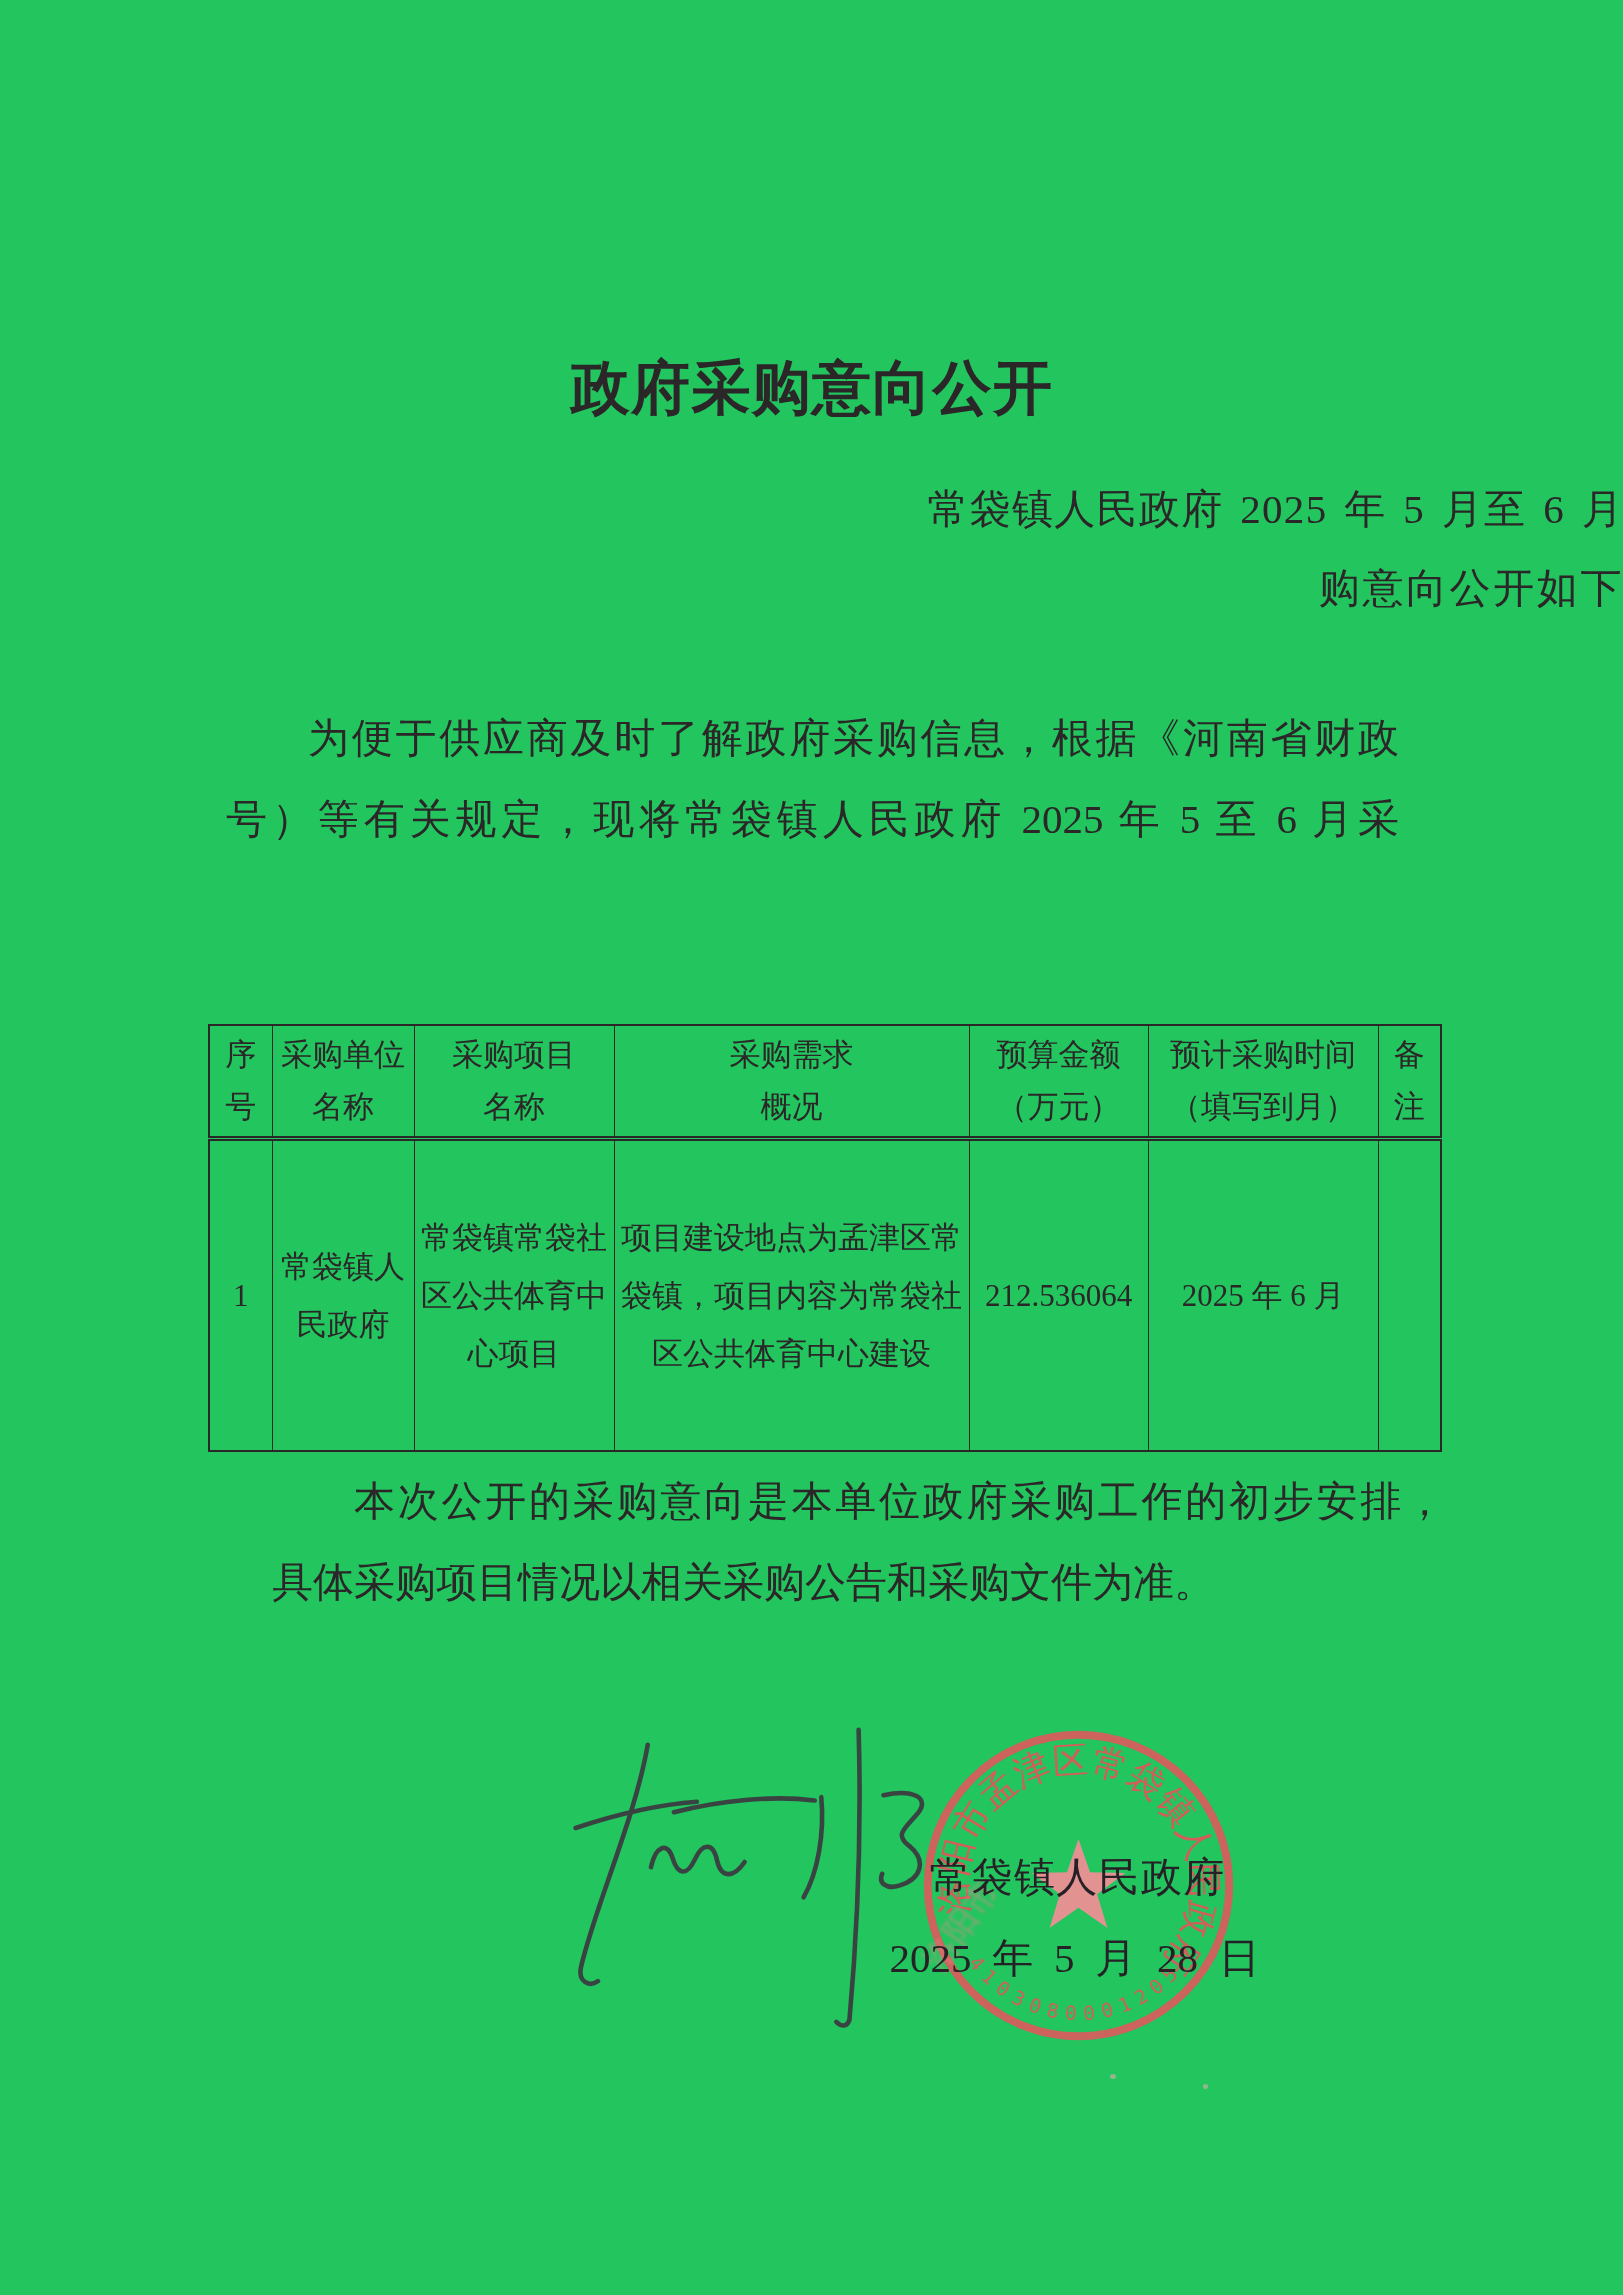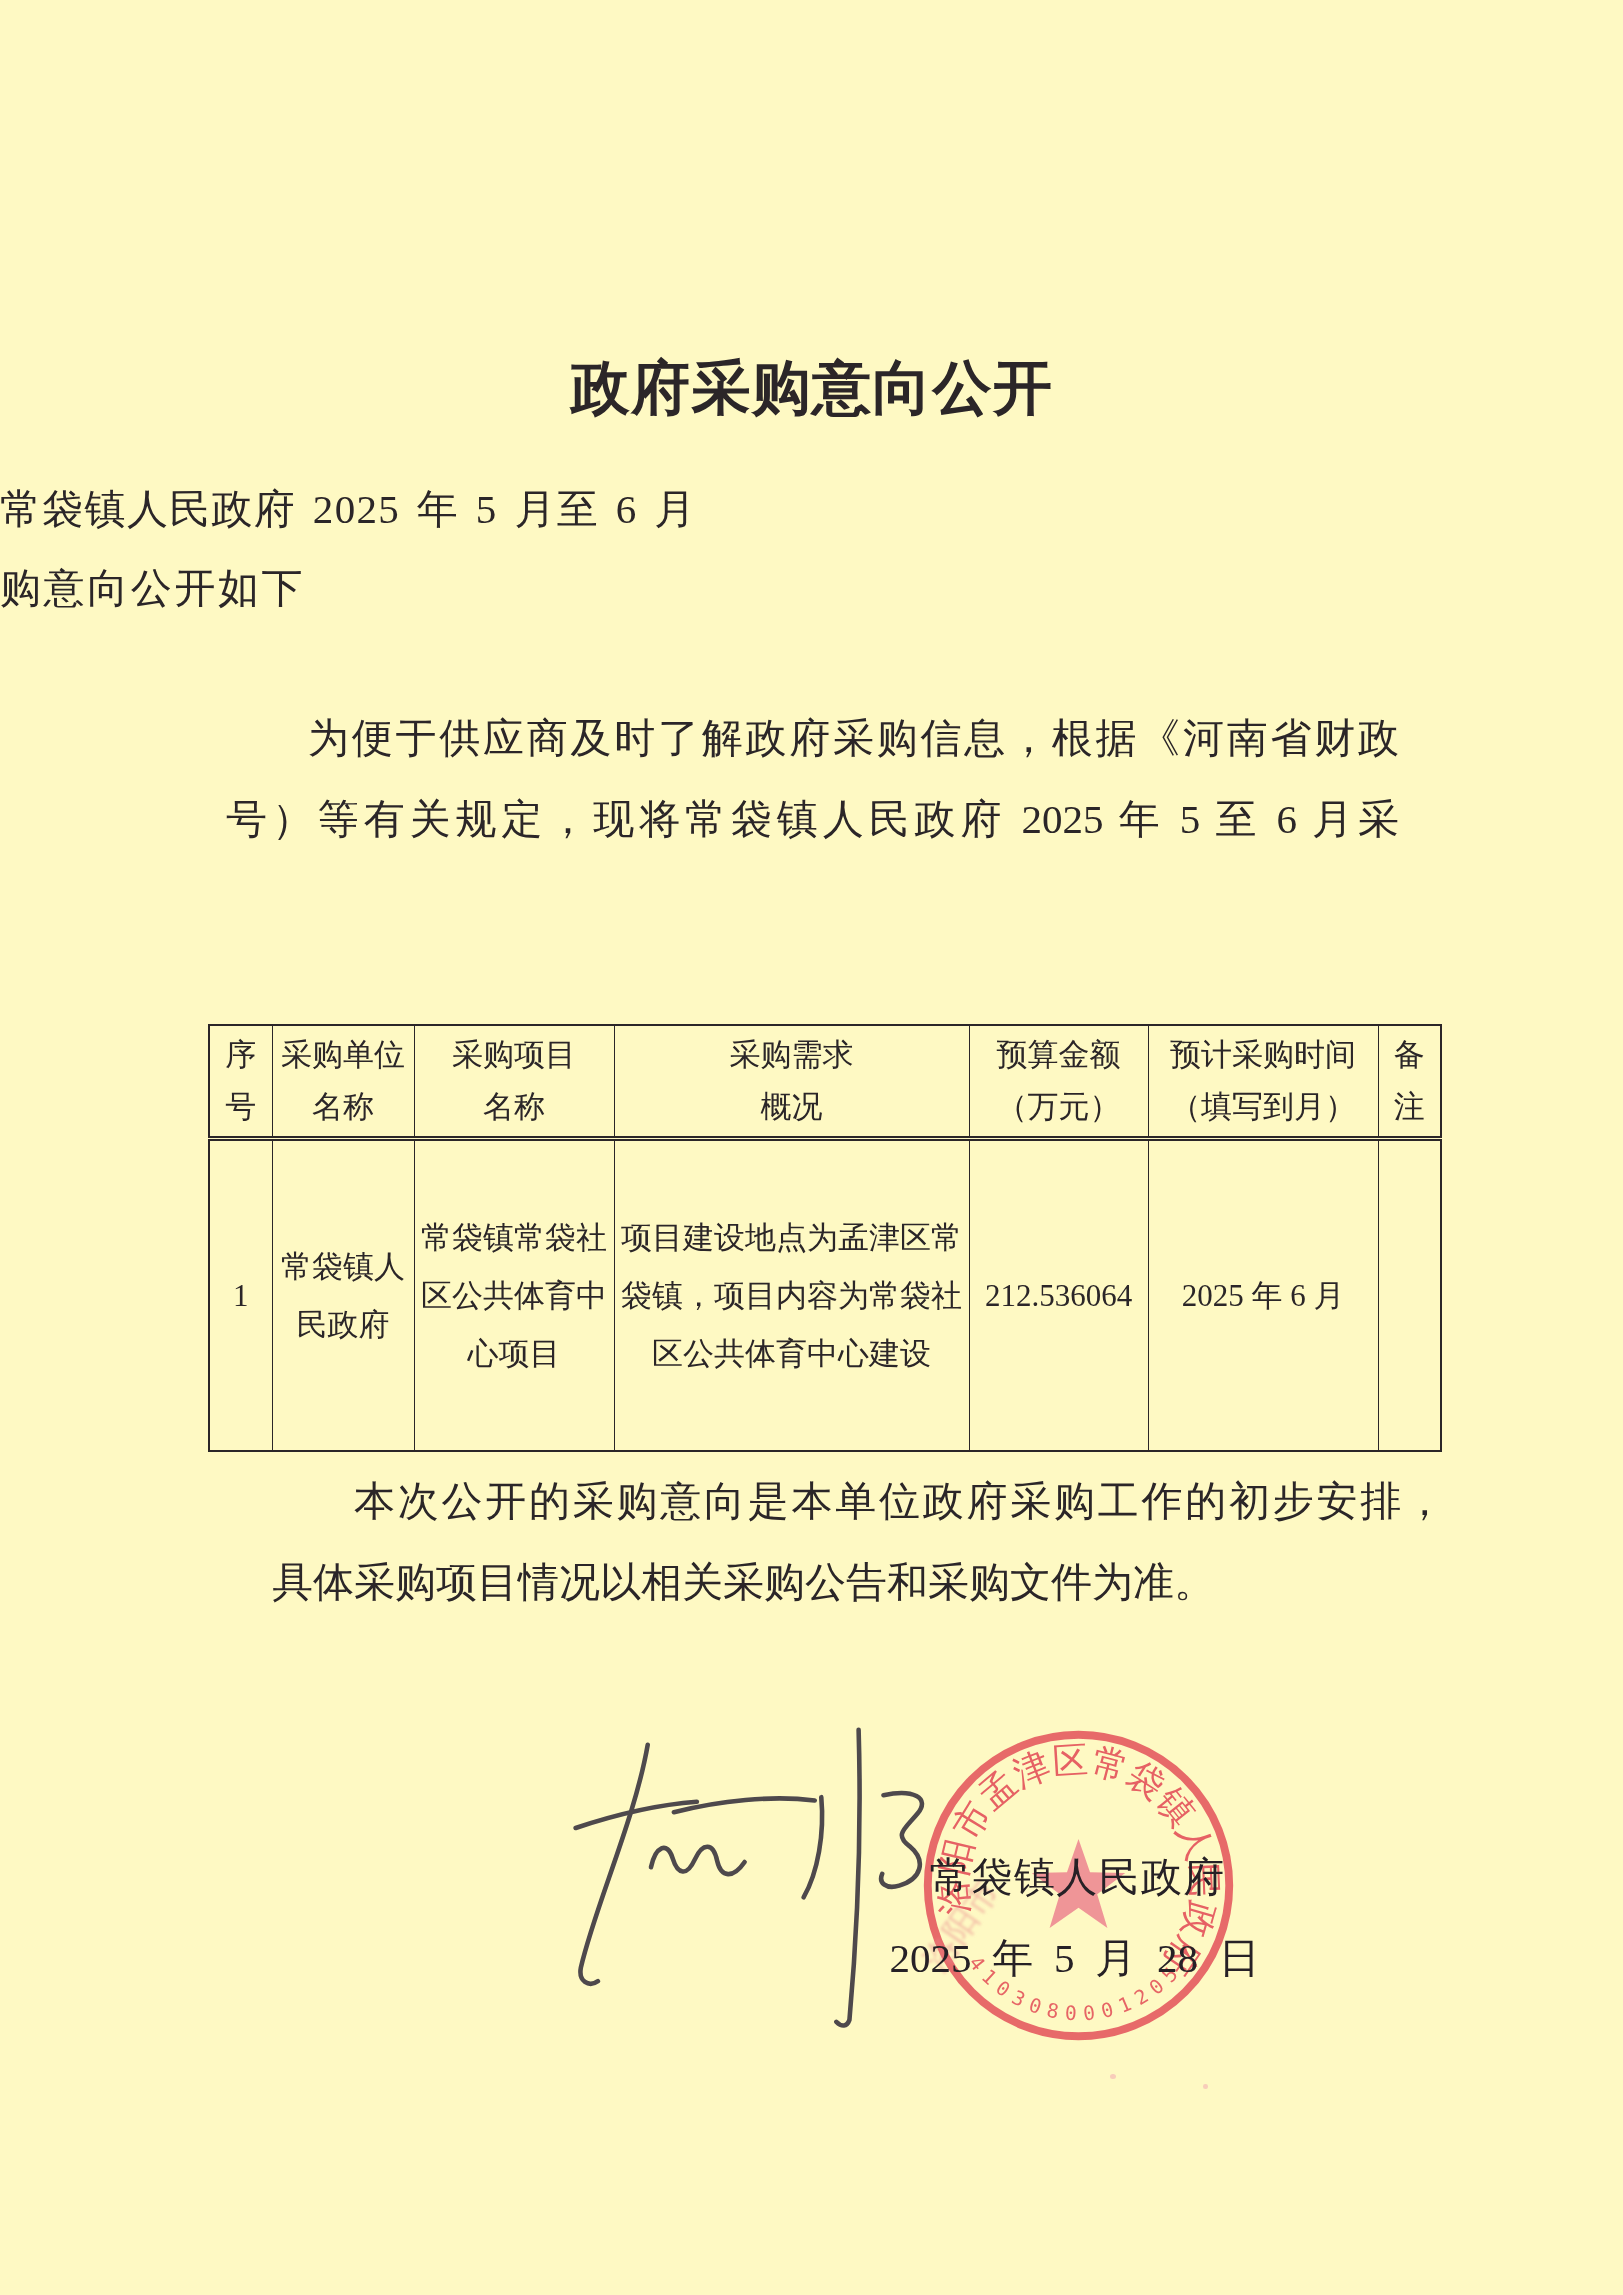--- a/index.html
+++ b/index.html
@@ -1,26 +1,26 @@
 <!DOCTYPE html>
 <html style="font-size:10.5px"><head>
 <meta charset="utf-8">
 <style>
   html,body{margin:0;padding:0;background:#ffffff;}
   .page{
-    position:relative;width:1624px;height:2295px;background:#fef9c3;
+    position:relative;width:1624px;height:2295px;background:#22c55e;
     font-family:"Liberation Serif","DejaVu Serif",serif;color:#2b2628;overflow:hidden;
   }
   .doc-title{
     position:absolute;top:352px;left:0;width:100%;height:72px;line-height:72px;
     text-align:center;font-size:59px;font-weight:bold;letter-spacing:1.3px;
   }
   .subtitle{
     position:absolute;left:0;width:100%;height:51px;line-height:51px;
-    text-align:left;font-size:41px;letter-spacing:1.3px;word-spacing:5.2px;
+    text-align:right;font-size:41px;letter-spacing:1.3px;word-spacing:5.2px;
   }
   .subtitle.s1{top:484px;}
   .subtitle.s2{top:563px;letter-spacing:2.6px;}
   .para{position:absolute;left:226px;width:1173px;font-size:41px;}
   .para .ln{height:81px;line-height:81px;white-space:nowrap;}
   .para .ln.j{text-align:justify;text-align-last:justify;white-space:normal;overflow:hidden;}
   .para .ln.ind{text-indent:2em;}
   .intro{top:698px;font-family:Liberation Serif, serif;}
   .closing{top:1461px;margin-left:46px;}
   table.ptable{

